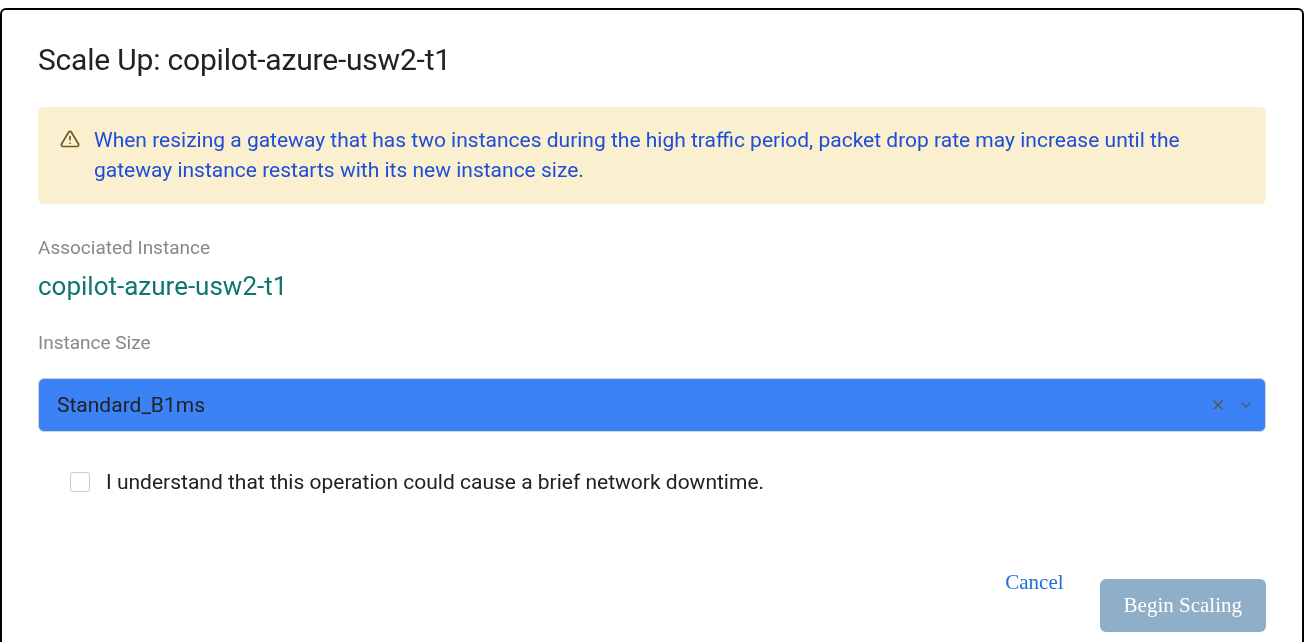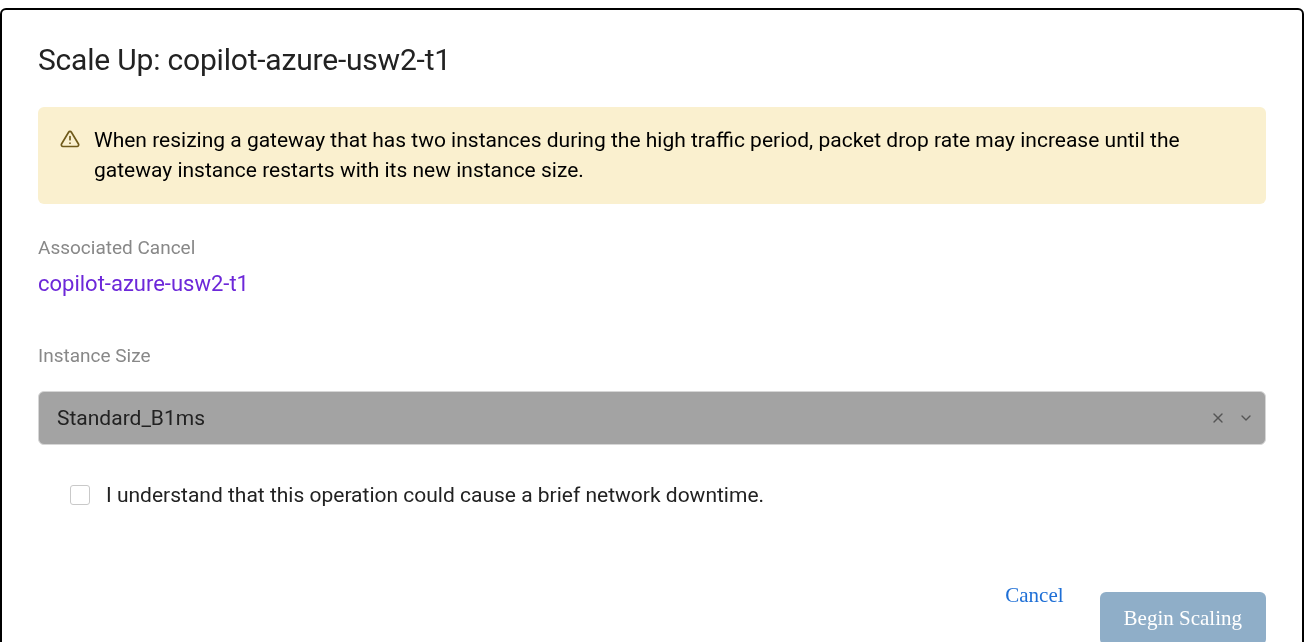--- a/index.html
+++ b/index.html
@@ -41,47 +41,47 @@
     .alert-icon {
       flex-shrink: 0;
       width: 20px;
       height: 20px;
       margin-top: 4px;
       color: #6f5a1a;
     }
     .alert-text {
       font-size: 21px;
       line-height: 1.45;
-      color: #000000;
+      color: #1d4ed8;
       font-weight: 400;
     }
     .field-label {
       font-size: 19px;
       color: #888;
       margin-bottom: 12px;
       font-weight: 400;
     }
     .field-value {
-      font-size: 22px;
-      color: #6d28d9;
-      margin-bottom: 48px;
+      font-size: 26px;
+      color: #0f766e;
+      margin-bottom: 30px;
       font-weight: 400;
     }
     .select-wrap {
       position: relative;
       margin-bottom: 38px;
     }
     .select {
       width: 100%;
       border: 1px solid #d6d6d6;
       border-radius: 6px;
       padding: 14px 80px 14px 18px;
       font-size: 21px;
       color: #222;
-      background: #a3a3a3;
+      background: #3b82f6;
       font-family: inherit;
       display: flex;
       align-items: center;
       cursor: pointer;
     }
     .select-icons {
       position: absolute;
       right: 12px;
       top: 50%;
       transform: translateY(-50%);
@@ -159,21 +159,21 @@
       <svg viewBox="0 0 24 24" fill="none" stroke="currentColor" stroke-width="2" stroke-linecap="round" stroke-linejoin="round">
         <path d="M10.29 3.86L1.82 18a2 2 0 0 0 1.71 3h16.94a2 2 0 0 0 1.71-3L13.71 3.86a2 2 0 0 0-3.42 0z"></path>
         <line x1="12" y1="9" x2="12" y2="13"></line>
         <line x1="12" y1="17" x2="12.01" y2="17"></line>
       </svg>
     </span>
     <div class="alert-text">When resizing a gateway that has two instances during the high traffic period, packet drop rate may increase until the gateway instance restarts with its new instance size.</div>
   </div>
 
   <div>
-    <div class="field-label">Associated Cancel</div>
+    <div class="field-label">Associated Instance</div>
     <div class="field-value">copilot-azure-usw2-t1</div>
   </div>
 
   <div>
     <div class="field-label instance-label-block">Instance Size</div>
     <div class="select-wrap">
       <div class="select">
         <span>Standard_B1ms</span>
       </div>
       <div class="select-icons">

